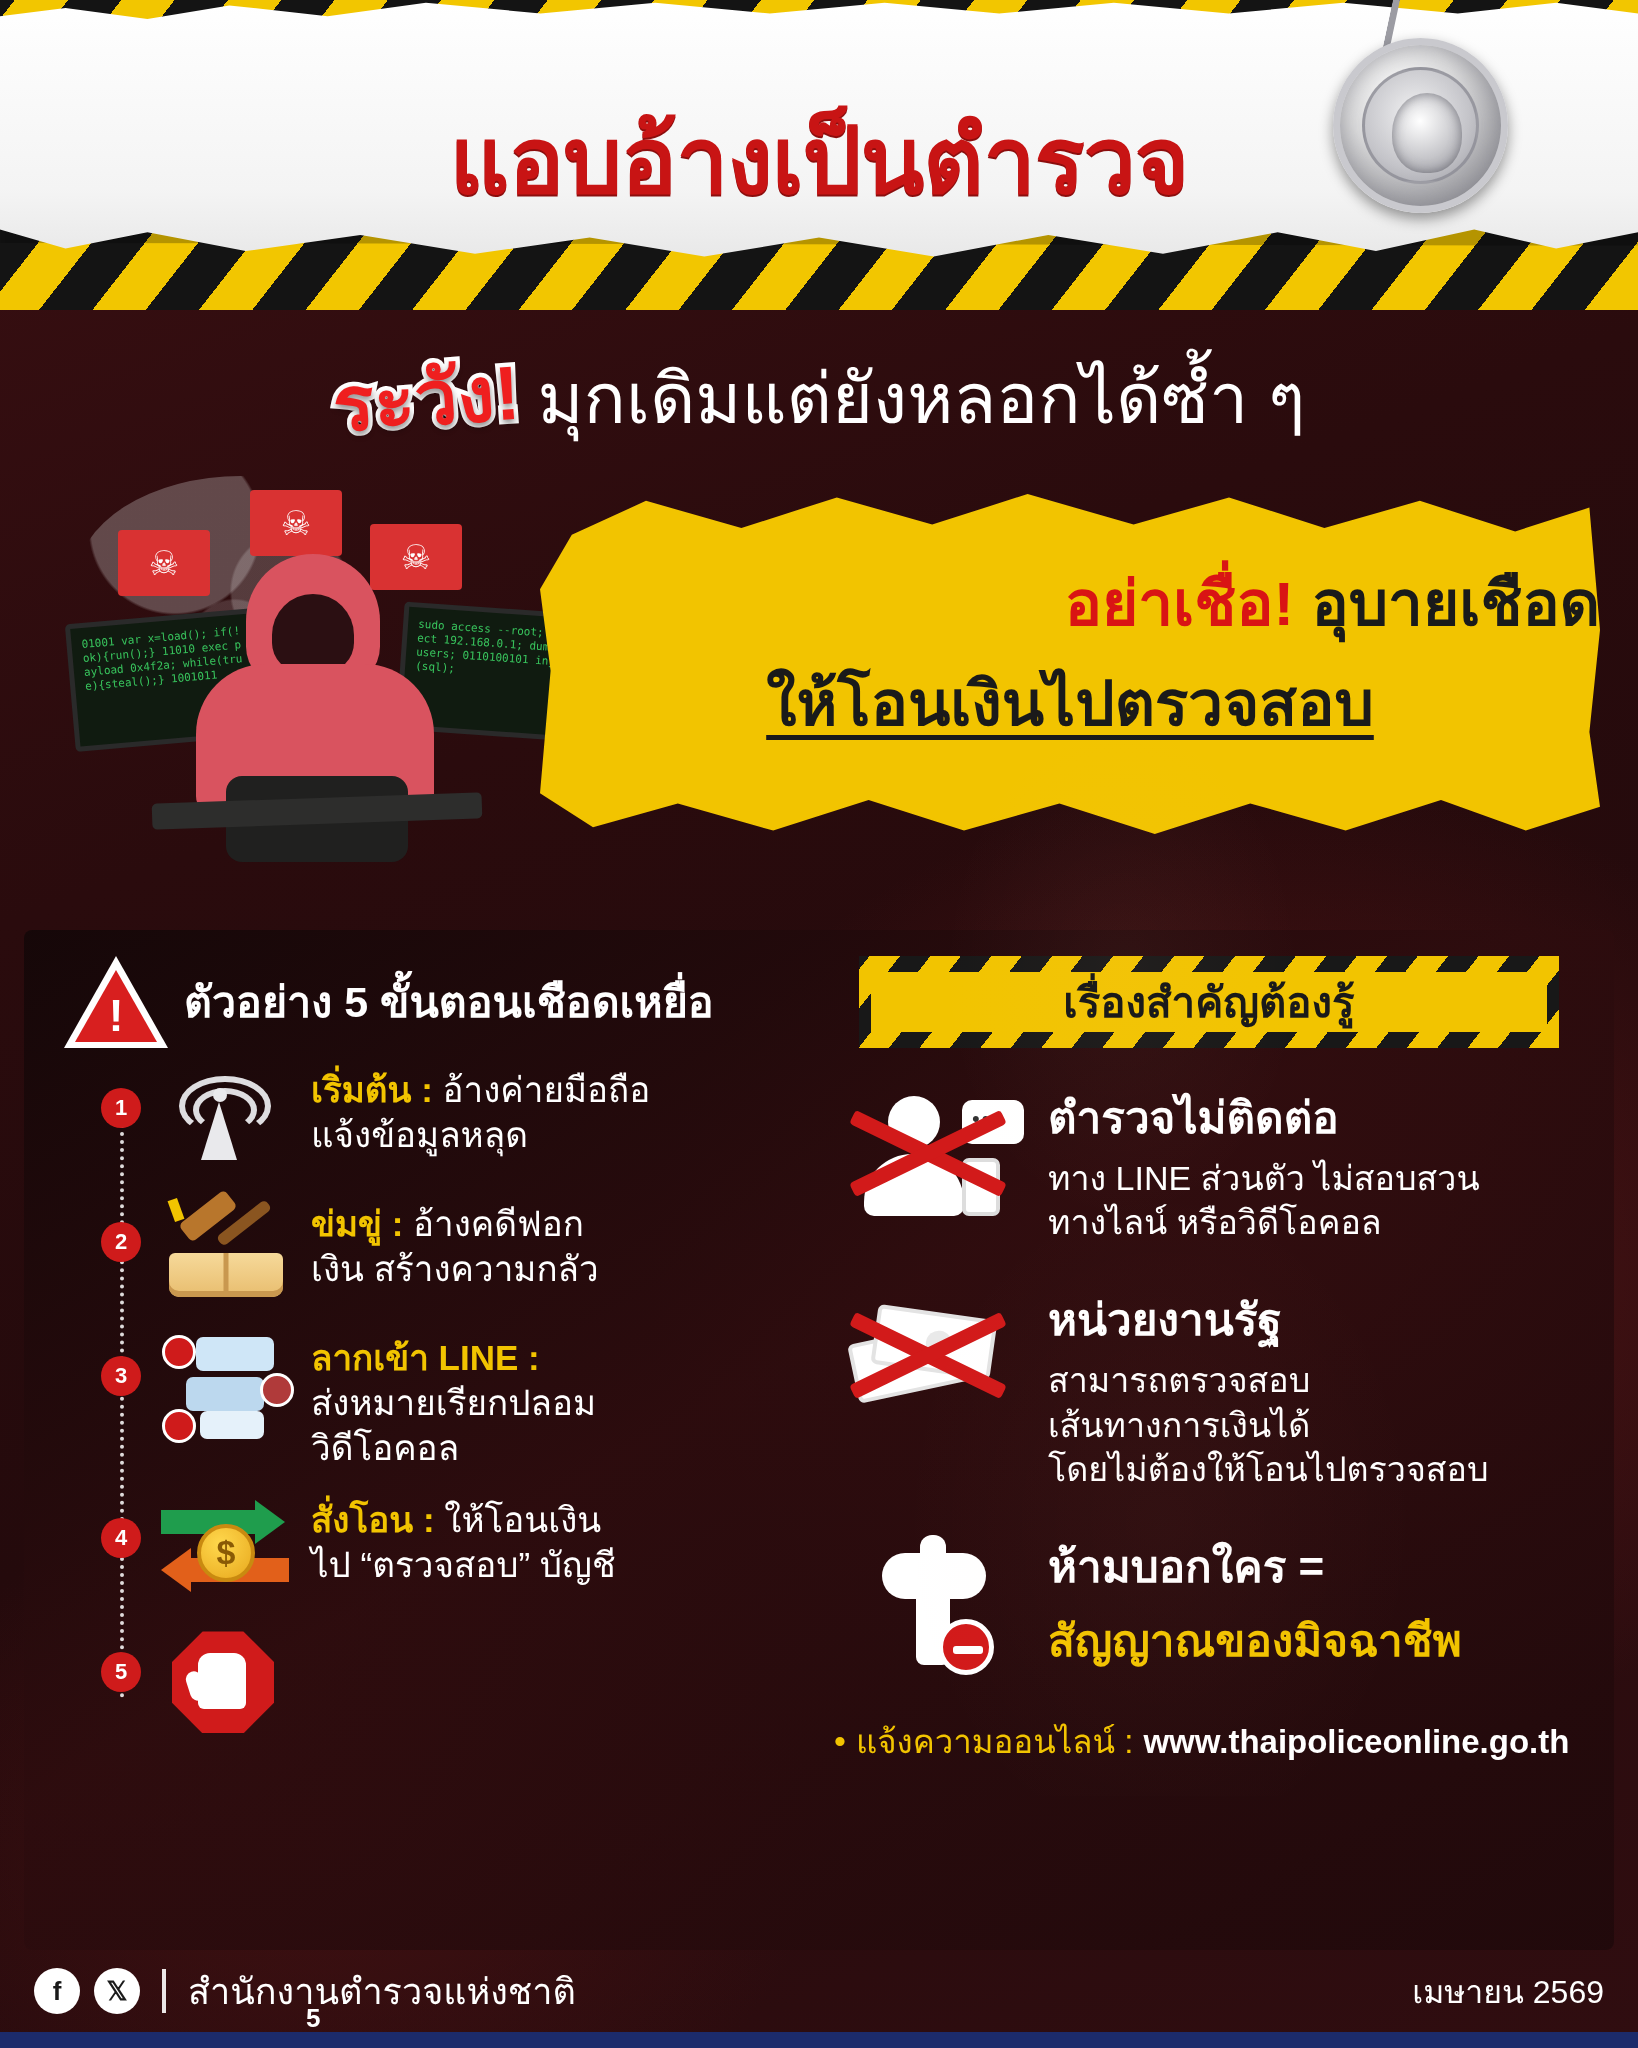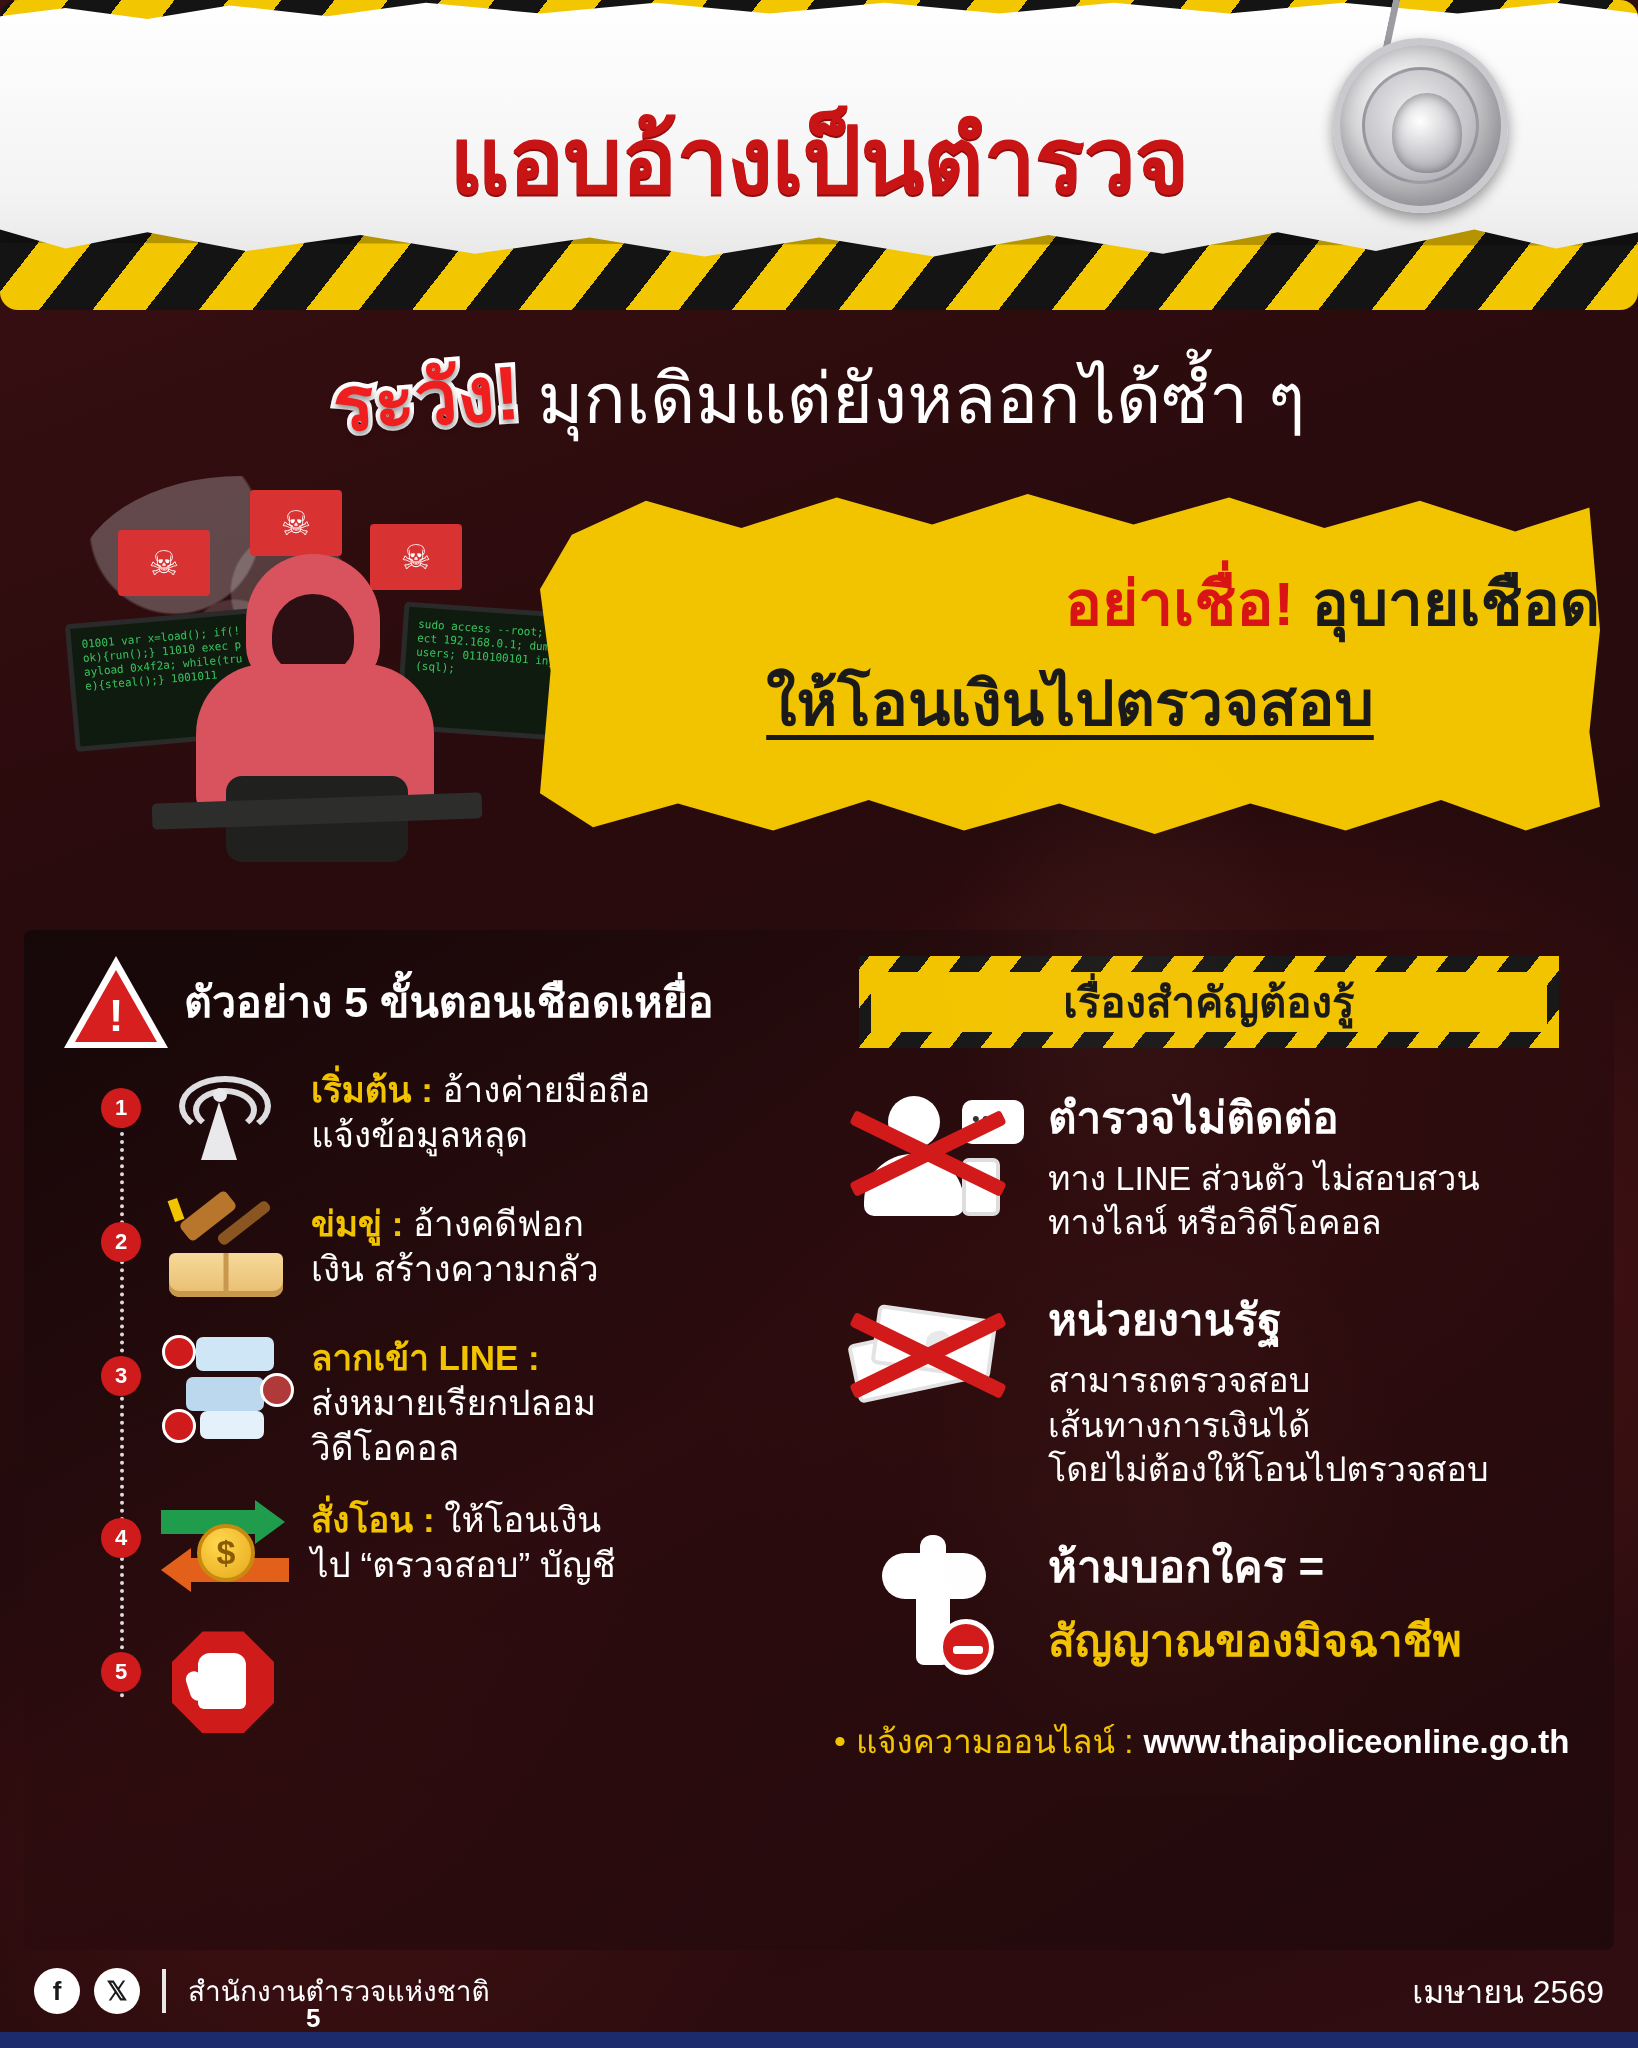--- a/index.html
+++ b/index.html
@@ -28,21 +28,20 @@
                 radial-gradient(ellipse 400px 520px at 50% 75%, rgba(255,160,140,0.035) 0%, rgba(0,0,0,0) 65%);
     pointer-events: none;
   }
 
   
   .top-band {
     position: relative;
     width: 100%; height: 310px;
     background: repeating-linear-gradient(-52deg, #f2c600 0 42px, #141414 42px 84px);
     overflow: hidden;
-    border-radius: 18px;
   }
   .torn-paper {
     position: absolute;
     left: 0; top: 0;
     width: 100%; height: 270px;
     background: linear-gradient(180deg, #ffffff 0%, #f4f4f4 70%, #e6e6e6 100%);
     clip-path: polygon(
       0% 6%, 4% 3%, 9% 7%, 14% 2%, 20% 6%, 26% 1%, 33% 5%, 40% 1%, 47% 5%,
       54% 1%, 61% 5%, 68% 1%, 75% 5%, 82% 1%, 89% 5%, 95% 1%, 100% 5%,
       100% 86%, 95% 92%, 90% 85%, 84% 93%, 78% 86%, 71% 94%, 64% 87%,
@@ -437,21 +436,21 @@
     color: #e8e8e8;
   }
   .social { display: flex; align-items: center; gap: 14px; }
   .sicon {
     width: 46px; height: 46px; border-radius: 50%;
     background: #ffffff; color: #1a1a1a;
     display: flex; align-items: center; justify-content: center;
     font-size: 26px; font-weight: 800;
   }
   .vline { width: 4px; height: 44px; background: #ffffff; margin: 0 22px; opacity: .9; }
-  .org { font-size: 28px; color: #ffffff; }
+  .org { font-size: 36px; color: #ffffff; }
   .page-no {
     position: absolute; left: 306px; bottom: -8px;
     font-size: 26px; font-weight: 700; color: #ffffff;
   }
   .date { margin-left: auto; font-size: 32px; color: #ffffff; }
   .bottom-strip {
     position: absolute; left: 0; right: 0; bottom: 0; height: 16px;
     background: #1c2b6b;
   }
 

